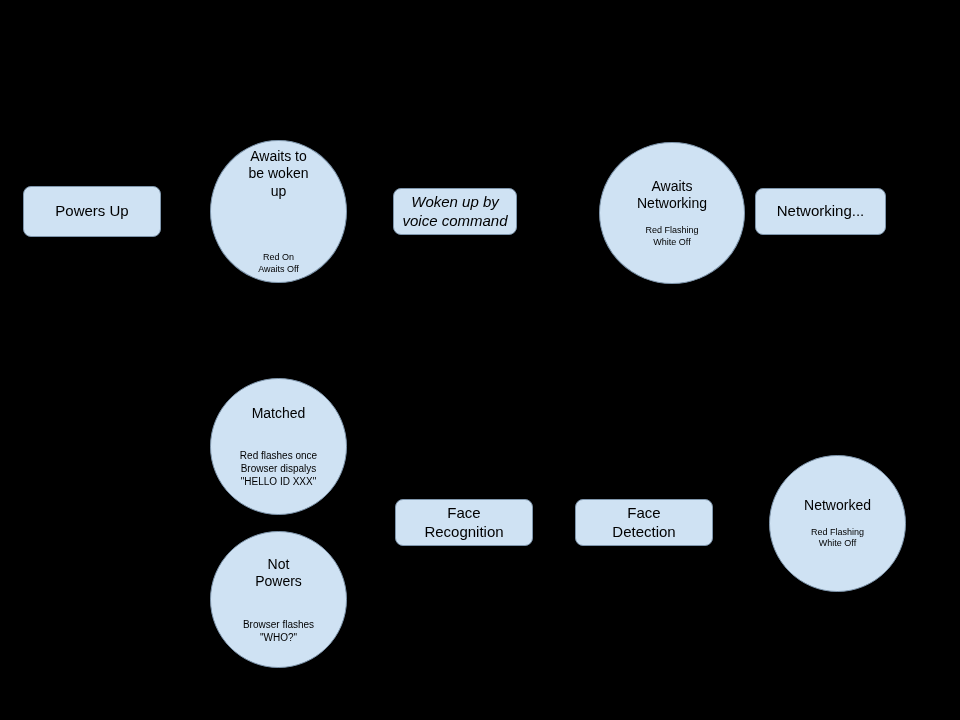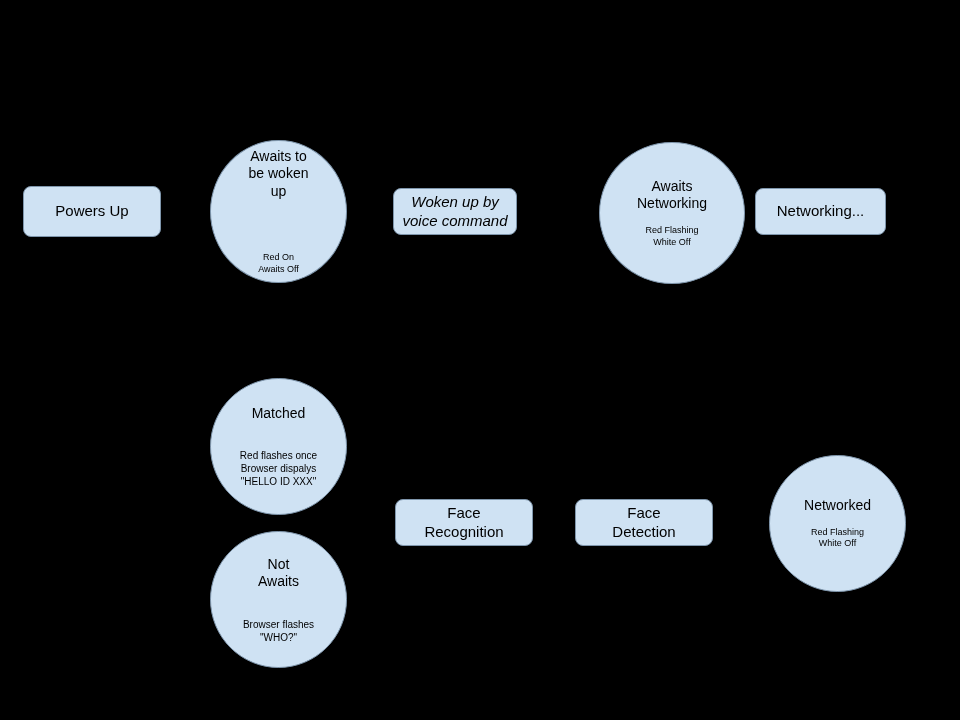--- a/index.html
+++ b/index.html
@@ -100,21 +100,21 @@
 
   <div class="node circle n-matched">
     <div class="label">Matched</div>
     <div class="sublabel tiny">Red flashes once
 Browser dispalys
 "HELLO ID XXX"</div>
   </div>
 
   <div class="node circle n-not-matched">
     <div class="label">Not
-Awaits</div>
+Powers</div>
     <div class="sublabel tiny">Browser flashes
 "WHO?"</div>
   </div>
 
   <div class="node rect n-face-recognition">
     <div class="label">Face
 Recognition</div>
   </div>
 
   <div class="node rect n-face-detection">

